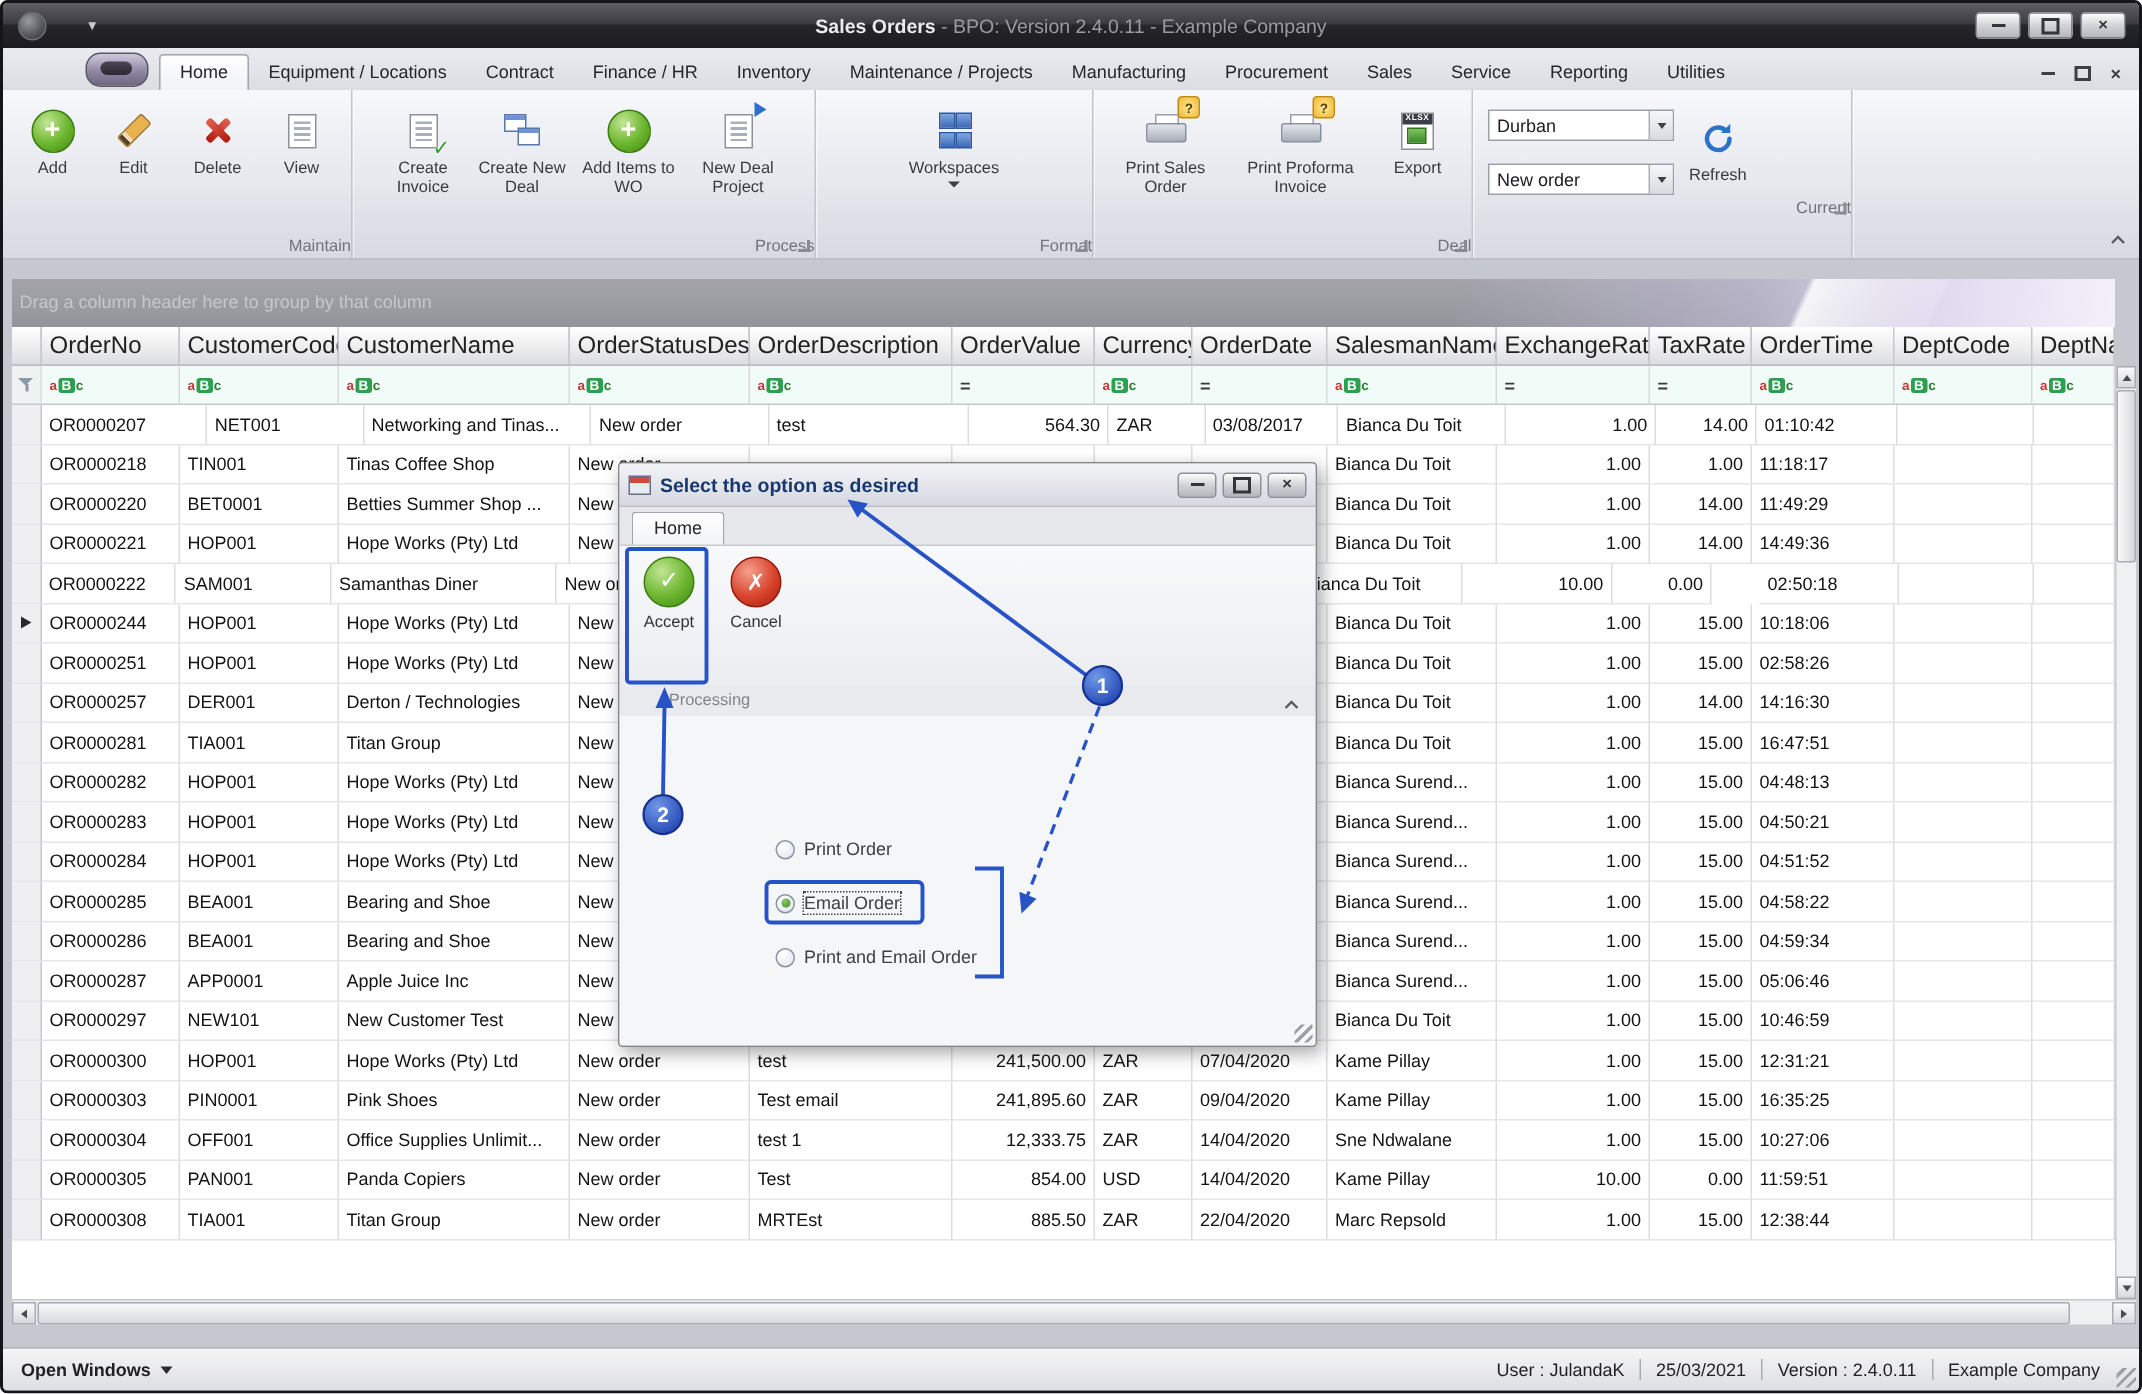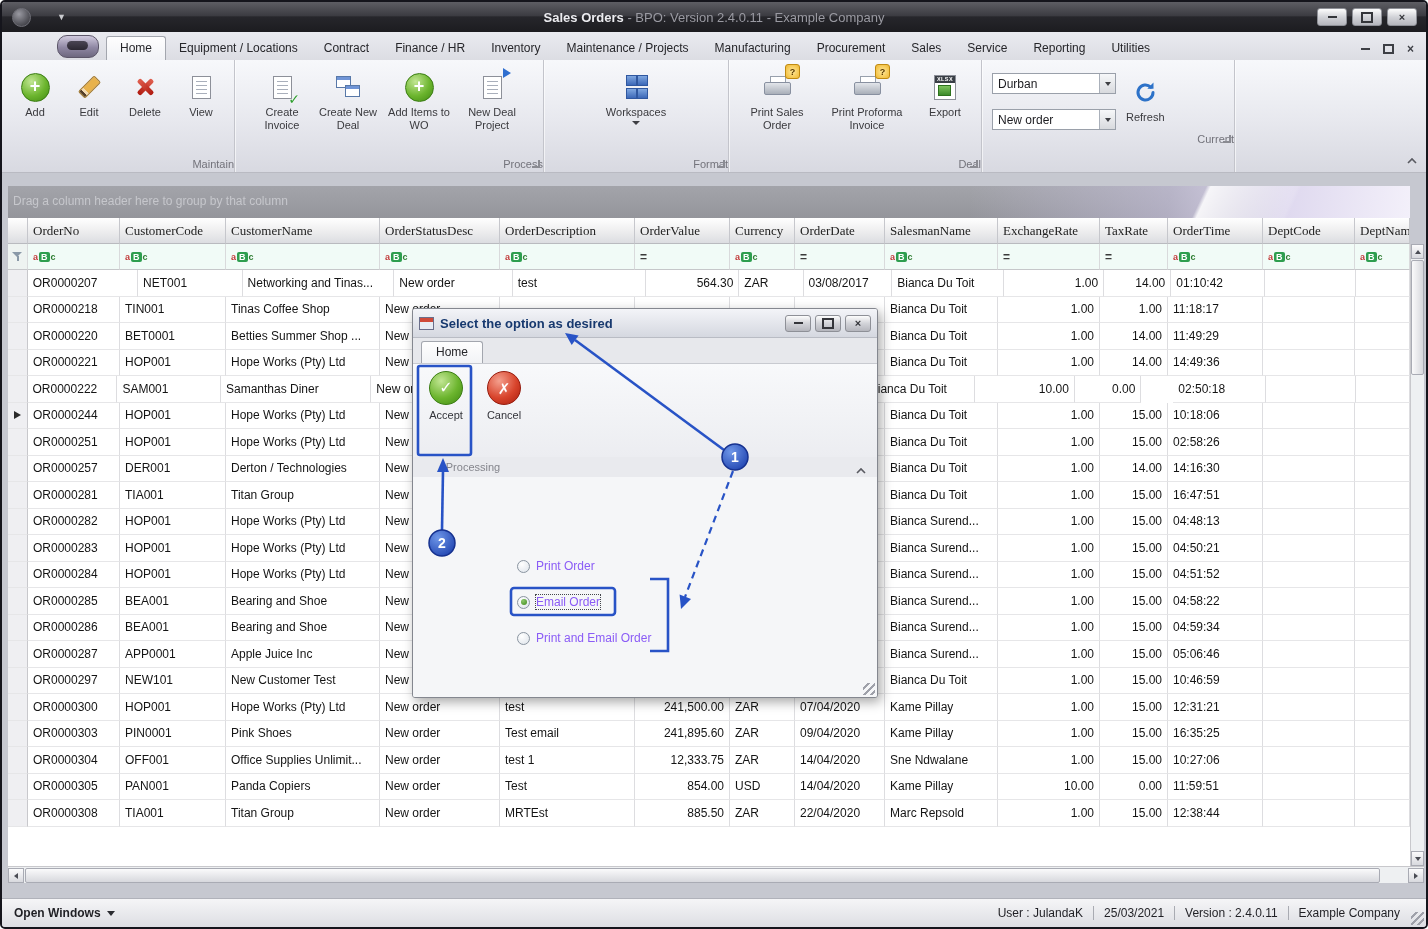--- a/index.html
+++ b/index.html
@@ -84,21 +84,21 @@
   .selcaret{margin-left:auto;width:15px;height:19px;background:linear-gradient(#f6f7f9,#d8dade);border-left:1px solid #aab0ba;display:flex;align-items:center;justify-content:center;}
   .selcaret::before{content:"";width:0;height:0;border-left:3.5px solid transparent;border-right:3.5px solid transparent;border-top:4px solid #3e3f44;}
   .refreshbtn{display:flex;flex-direction:column;align-items:center;padding-top:2px;}
 
   
   .band{position:absolute;left:6px;top:184px;width:1402px;height:32px;background:linear-gradient(#a3a4aa,#94959b);overflow:hidden;}
   .band-text{position:absolute;left:5px;top:8px;font-size:12px;color:#c6c7cc;white-space:nowrap;z-index:1;}
   .band-deco{position:absolute;right:0;top:0;height:100%;width:440px;background:linear-gradient(97deg,rgba(160,160,170,0) 0%,rgba(205,198,230,.5) 45%,#dfd9ef 72%,#f3f0fa 100%);}
   .band-deco::after{content:"";position:absolute;inset:0;background:linear-gradient(115deg,transparent 52%,rgba(255,255,255,.85) 53%,rgba(255,255,255,.15) 72%,transparent 73%);}
   .ghead{position:absolute;left:6px;top:216px;width:1402px;height:26px;display:flex;}
-  .hcell{box-sizing:border-box;height:26px;line-height:25px;padding:0 5px;font-size:13px;color:#222;background:linear-gradient(#ffffff,#ededee 55%,#dcdde1);border-right:1px solid #c6c7cc;border-bottom:1px solid #b9babf;white-space:nowrap;overflow:hidden;font-family:Liberation Serif, serif;}
+  .hcell{box-sizing:border-box;height:26px;line-height:25px;padding:0 5px;font-size:16px;color:#222;background:linear-gradient(#ffffff,#ededee 55%,#dcdde1);border-right:1px solid #c6c7cc;border-bottom:1px solid #b9babf;white-space:nowrap;overflow:hidden;}
   .hcell.ind{width:20px;padding:0;}
   .gfilter{position:absolute;left:6px;top:242px;width:1402px;height:26px;display:flex;background:#f1fbf7;}
   .fcell{box-sizing:border-box;height:26px;display:flex;align-items:center;padding:0 5px;border-right:1px solid #d9dadc;border-bottom:1px solid #c6c7ca;}
   .fcell.ind{width:20px;padding:0;justify-content:center;background:#eef3f1;}
   .fab{display:inline-flex;align-items:center;}
   .fab .fa{color:#c23b3b;font-style:normal;font-weight:bold;font-size:9px;}
   .fab .fb{color:#fff;background:#2e9e4f;font-style:normal;font-weight:bold;font-size:9px;padding:0 2px;border-radius:2px;margin:0 1px;}
   .fab .fc{color:#2e7d32;font-style:normal;font-weight:bold;font-size:9px;}
   .feq{color:#3a3a3a;font-weight:bold;font-size:12px;}
   .ffun{position:relative;width:11px;height:10px;}
@@ -149,21 +149,21 @@
   .dlg-btn{width:50px;display:flex;flex-direction:column;align-items:center;padding-top:7px;}
   .dlg-btn-label{font-size:11px;color:#33343a;margin-top:4px;}
   .dlg-group{height:20px;background:#e9eaee;border-bottom:1px solid #cfd1d7;display:flex;align-items:center;position:relative;}
   .dlg-group-text{position:absolute;left:0;width:120px;text-align:center;font-size:11px;color:#84858c;}
   .dlg-collapse{position:absolute;right:10px;top:4px;}
   .dlg-body{position:absolute;left:0;right:0;top:168px;bottom:0;background:#f5f6f8;}
   .options{position:absolute;left:104px;top:81px;display:flex;flex-direction:column;gap:20px;}
   .radio-row{display:flex;align-items:center;height:16px;gap:6px;}
   .radio{width:13px;height:13px;border-radius:50%;border:1px solid #8a94a0;background:radial-gradient(circle at 35% 30%,#fff,#dde3ea);position:relative;box-sizing:border-box;}
   .radio.checked::after{content:"";position:absolute;left:2.5px;top:2.5px;width:6px;height:6px;border-radius:50%;background:radial-gradient(circle at 35% 30%,#8cc86a,#3f8a1c);}
-  .radio-label{font-size:12px;color:#8b5cf6;}
+  .radio-label{font-size:12px;color:#404040;}
   .radio-label.focus{outline:1px dotted #44464c;}
   .resize-grip{position:absolute;right:2px;bottom:2px;width:12px;height:12px;background:repeating-linear-gradient(135deg,transparent 0 3px,#9fa1aa 3px 5px);}
 
   
   .annot{position:absolute;left:0;top:0;width:1428px;height:929px;pointer-events:none;z-index:60;}
   .aline{stroke:#2853c6;stroke-width:2.6;fill:none;}
   .adash{stroke:#2853c6;stroke-width:2.2;fill:none;stroke-dasharray:7 5;}
   .abox{fill:none;stroke:#2853c6;stroke-width:2.6;}
   .afill{fill:#2853c6;}
   .acirc{fill:url(#gradBlue);stroke:#16318f;stroke-width:1.5;}

